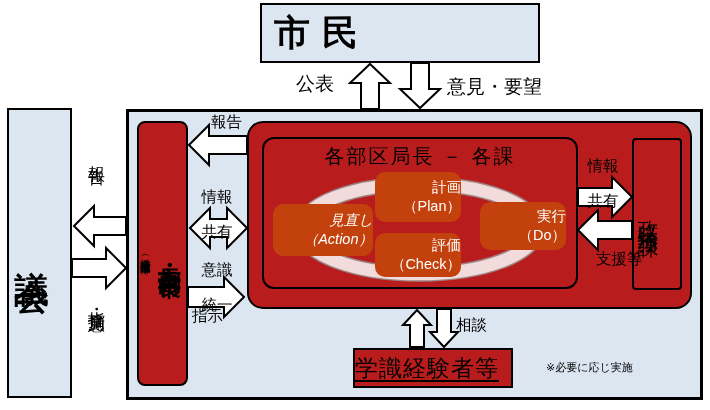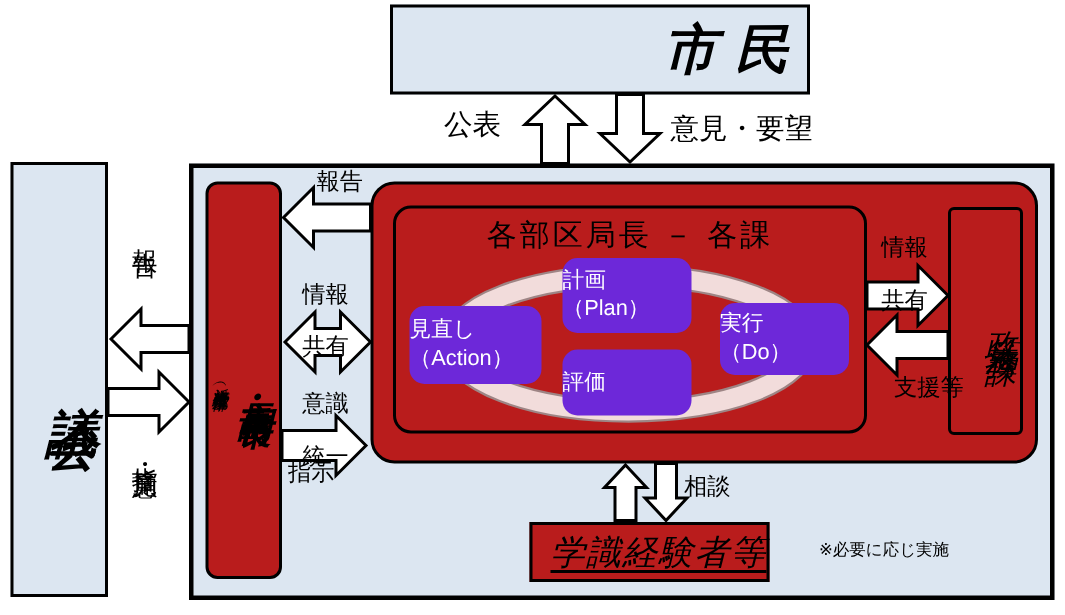--- a/index.html
+++ b/index.html
@@ -3,27 +3,27 @@
 <meta charset="utf-8">
 <style>
   html,body{margin:0;padding:0;background:#fff;}
   #stage{
     position:relative;width:710px;height:410px;background:#ffffff;overflow:hidden;
     font-family:"Liberation Sans","DejaVu Sans",sans-serif;color:#000;
   }
   .abs{position:absolute;box-sizing:border-box;}
   .box{background:#dce6f1;border:2.5px solid #000;}
   .whitebox{background:#b91c1c;border:2.5px solid #000;}
-  .center{display:flex;align-items:center;justify-content:flex-end;font-style:italic;}
+  .center{display:flex;align-items:center;justify-content:flex-start;}
   .v{writing-mode:vertical-rl;}
   .lbl{position:absolute;font-size:15.5px;line-height:1.12;white-space:nowrap;z-index:6;}
   .lbl2{text-align:center;white-space:pre-line;}
   .darkbox{
-    position:absolute;background:#6d28d9;border-radius:10px;color:#fff;
-    display:flex;flex-direction:column;align-items:flex-start;justify-content:center;
+    position:absolute;background:#c2410c;border-radius:10px;color:#fff;
+    display:flex;flex-direction:column;align-items:flex-end;justify-content:center;
     font-size:14.5px;line-height:1.3;z-index:5;text-align:center;
   }
   svg.layer{position:absolute;left:0;top:0;z-index:4;pointer-events:none;}
   .citizens-label{font-size:36px;font-weight:bold;letter-spacing:12px;text-indent:12px;}
   .council-label{font-size:34px;font-weight:bold;letter-spacing:10px;}
   .mayor-main{font-size:23px;font-weight:bold;letter-spacing:2px;}
   .mayor-sub{font-size:10.5px;letter-spacing:0.5px;margin-right:2px;}
   .legal-label{font-size:21px;letter-spacing:4px;}
   .dept-title{font-size:20px;letter-spacing:2px;}
   .experts-label{font-size:23px;letter-spacing:1px;text-decoration:underline;text-underline-offset:4px;}
@@ -85,22 +85,23 @@
   <div class="darkbox" style="left:375px;top:172px;width:86px;height:50px;">
     <span>計画</span>
     <span>（Plan）</span>
   </div>
   <div class="darkbox" style="left:480px;top:202px;width:86px;height:48px;">
     <span>実行</span>
     <span>（Do）</span>
   </div>
   <div class="darkbox" style="left:375px;top:233px;width:86px;height:44px;">
     <span>評価</span>
+    <span>（Check）</span>
   </div>
-  <div class="darkbox" style="left:273px;top:204px;width:88px;height:52px;">
+  <div class="darkbox" style="left:273px;top:204px;width:100px;height:52px;font-style:italic;">
     <span>見直し</span>
     <span>（Action）</span>
   </div>
 
   <div class="lbl" style="left:296px;top:73px;font-size:19px;">公表</div>
   <div class="lbl" style="left:447px;top:76px;font-size:19px;">意見・要望</div>
 
   <div class="lbl v" style="left:87px;top:152px;font-size:17px;letter-spacing:2px;">報告</div>
   <div class="lbl v" style="left:87px;top:298px;font-size:17px;letter-spacing:1px;">指摘・意見</div>
 

